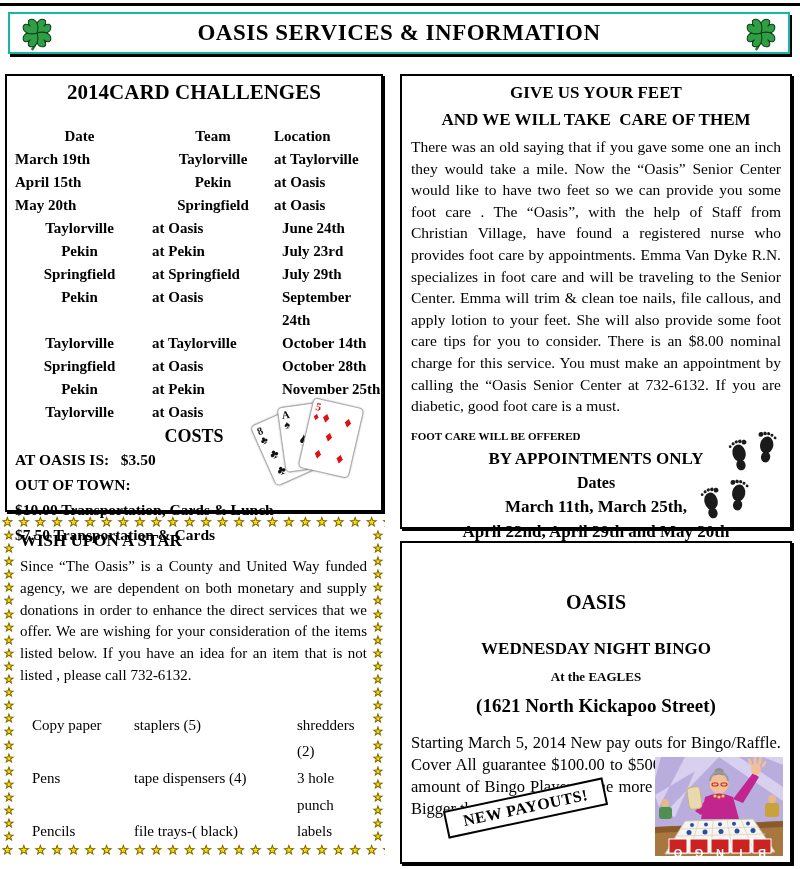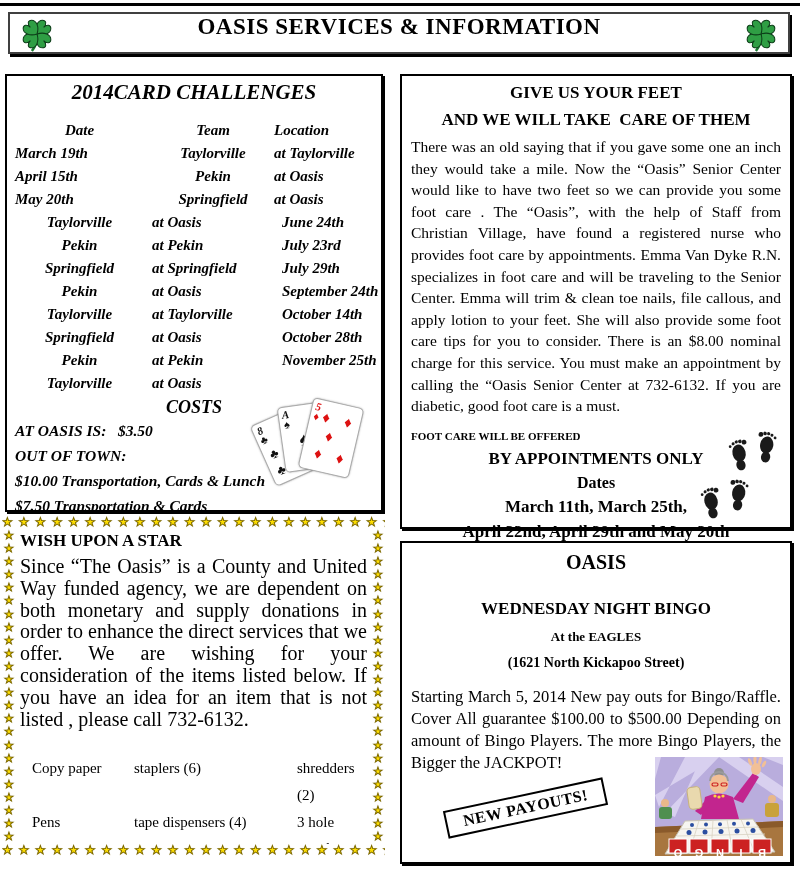--- a/index.html
+++ b/index.html
@@ -2,32 +2,32 @@
 <html><head>
 <meta charset="utf-8">
 <style>
   * { margin:0; padding:0; box-sizing:border-box; }
   html,body { width:800px; height:869px; background:#ffffff; font-family:"Liberation Serif", serif; color:#000; }
   body { position:relative; overflow:hidden; }
 
   
   .top-rule { position:absolute; left:0; top:3px; width:800px; height:3px; background:#000; }
   .header-box { position:absolute; left:8px; top:12px; width:782px; height:42px;
-    border:2px solid #404040; box-shadow:2px 3px 0 #000; background:#fff;
-    display:flex; justify-content:space-between; padding:0 10px; }
+    border:2px solid #14b8a6; box-shadow:2px 3px 0 #000; background:#fff;
+    display:flex; align-items:center; justify-content:space-between; padding:0 10px; }
   .header-title { flex:1; text-align:center; font-weight:bold; font-size:23px; letter-spacing:0.5px; }
   .clover { width:34px; height:40px; }
 
   
   .panel { position:absolute; border:2px solid #000; box-shadow:2px 2px 0 #000; background:#fff; }
 
   
-  #card-box { left:5px; top:74px; width:378px; height:438px; padding:4px 0 0 0;font-style:italic; }
+  #card-box { left:5px; top:74px; width:378px; height:438px; padding:4px 0 0 0; }
   .card-title { text-align:center; font-size:21px; font-weight:bold; }
-  .cc-table { display:grid; grid-template-columns:145px 122px 1fr; margin-top:14px; }
+  .cc-table { display:grid; grid-template-columns:145px 122px 1fr; margin-top:20px; }
   .cc-table > div { font-weight:bold; font-size:15px; line-height:23px; }
   .cc-h1, .cc-h2 { text-align:center; }
   .cc-c1 { padding-left:8px; }
   .cc-c2 { text-align:center; }
   .cc-c3 { padding-left:0; }
   .costs-title { text-align:center; font-weight:bold; font-size:18px; margin-top:2px; }
   .cost-line { font-weight:bold; font-size:15.5px; line-height:25px; padding-left:8px; white-space:pre-wrap; }
 
   
   .cards-fan { position:absolute; right:12px; bottom:14px; width:110px; height:100px; }
@@ -55,30 +55,30 @@
   .feet-icons2 { position:absolute; right:40px; bottom:4px; }
 
   
   #wish { position:absolute; left:2px; top:516px; width:383px; height:341px; display:flex; flex-direction:column; }
   .stars { color:#ffdf00; -webkit-text-stroke:0.9px #7c6800; text-shadow:0 0 1px #5a4d00; }
   .star-row { font-size:12px; letter-spacing:1.4px; line-height:13px; white-space:nowrap; overflow:hidden; }
   .wish-mid { flex:1; display:flex; overflow:hidden; }
   .star-col { width:14px; font-size:11px; line-height:13.1px; white-space:pre; overflow:hidden; text-align:center; }
   .wish-content { flex:1; padding:1px 4px 0 4px; }
   .wish-title { text-align:left; font-weight:bold; font-size:17px; margin-top:1px; }
-  .wish-body { margin-top:5px; font-size:20px; line-height:21.8px; text-align:justify; }
+  .wish-body { margin-top:5px; font-size:15px; line-height:21.8px; text-align:justify; }
   .wish-items { display:grid; grid-template-columns:102px 163px 1fr; margin-top:25px; padding-left:12px; }
   .wish-items > div { font-size:15px; line-height:26.6px; }
 
   
   #bingo-box { left:400px; top:541px; width:392px; height:323px; padding:8px 9px 0 9px; }
-  .bingo-t1 { text-align:center; font-weight:bold; font-size:20px; }
+  .bingo-t1 { text-align:center; font-weight:bold; font-size:20px;margin-top:40px; }
   .bingo-t2 { text-align:center; font-weight:bold; font-size:17px; margin-top:25px; }
   .bingo-t3 { text-align:center; font-weight:bold; font-size:13px; margin-top:10px; }
-  .bingo-t4 { text-align:center; font-weight:bold; font-size:14px; margin-top:10px; }
+  .bingo-t4 { text-align:center; font-weight:bold; font-size:19px; margin-top:10px; }
   .bingo-body { margin-top:15px; font-size:16.5px; line-height:22px; text-align:justify; }
   .stamp { position:absolute; left:42px; bottom:40px; border:2px solid #000; padding:3px 16px;
     font-weight:bold; font-size:16px; letter-spacing:0.5px; transform:rotate(-12deg); background:#fff; }
   .bingo-art { position:absolute; right:7px; bottom:6px; width:128px; height:99px; }
 </style>
 </head>
 <body>
 
 <div class="top-rule"></div>
 <div class="header-box">
@@ -271,21 +271,21 @@
 ★
 ★
 ★
 ★
 ★</div>
     <div class="wish-content">
       <div class="wish-title">WISH UPON A STAR</div>
       <div class="wish-body">Since “The Oasis” is a County and United Way funded agency, we are dependent on both monetary and supply donations in order to enhance the direct services that we offer. We are wishing for your consideration of the items listed below. If you have an idea for an item that is not listed , please call 732-6132.</div>
       <div class="wish-items">
         <div>Copy paper</div>
-        <div>staplers (6)</div>
+        <div>staplers (5)</div>
         <div>shredders (2)</div>
         <div>Pens</div>
         <div>tape dispensers (4)</div>
         <div>3 hole punch</div>
         <div>Pencils</div>
         <div>file trays-( black)</div>
         <div>labels</div>
         <div>Paper clips</div>
         <div>calculators (desk-4)</div>
         <div>envelopes</div>

